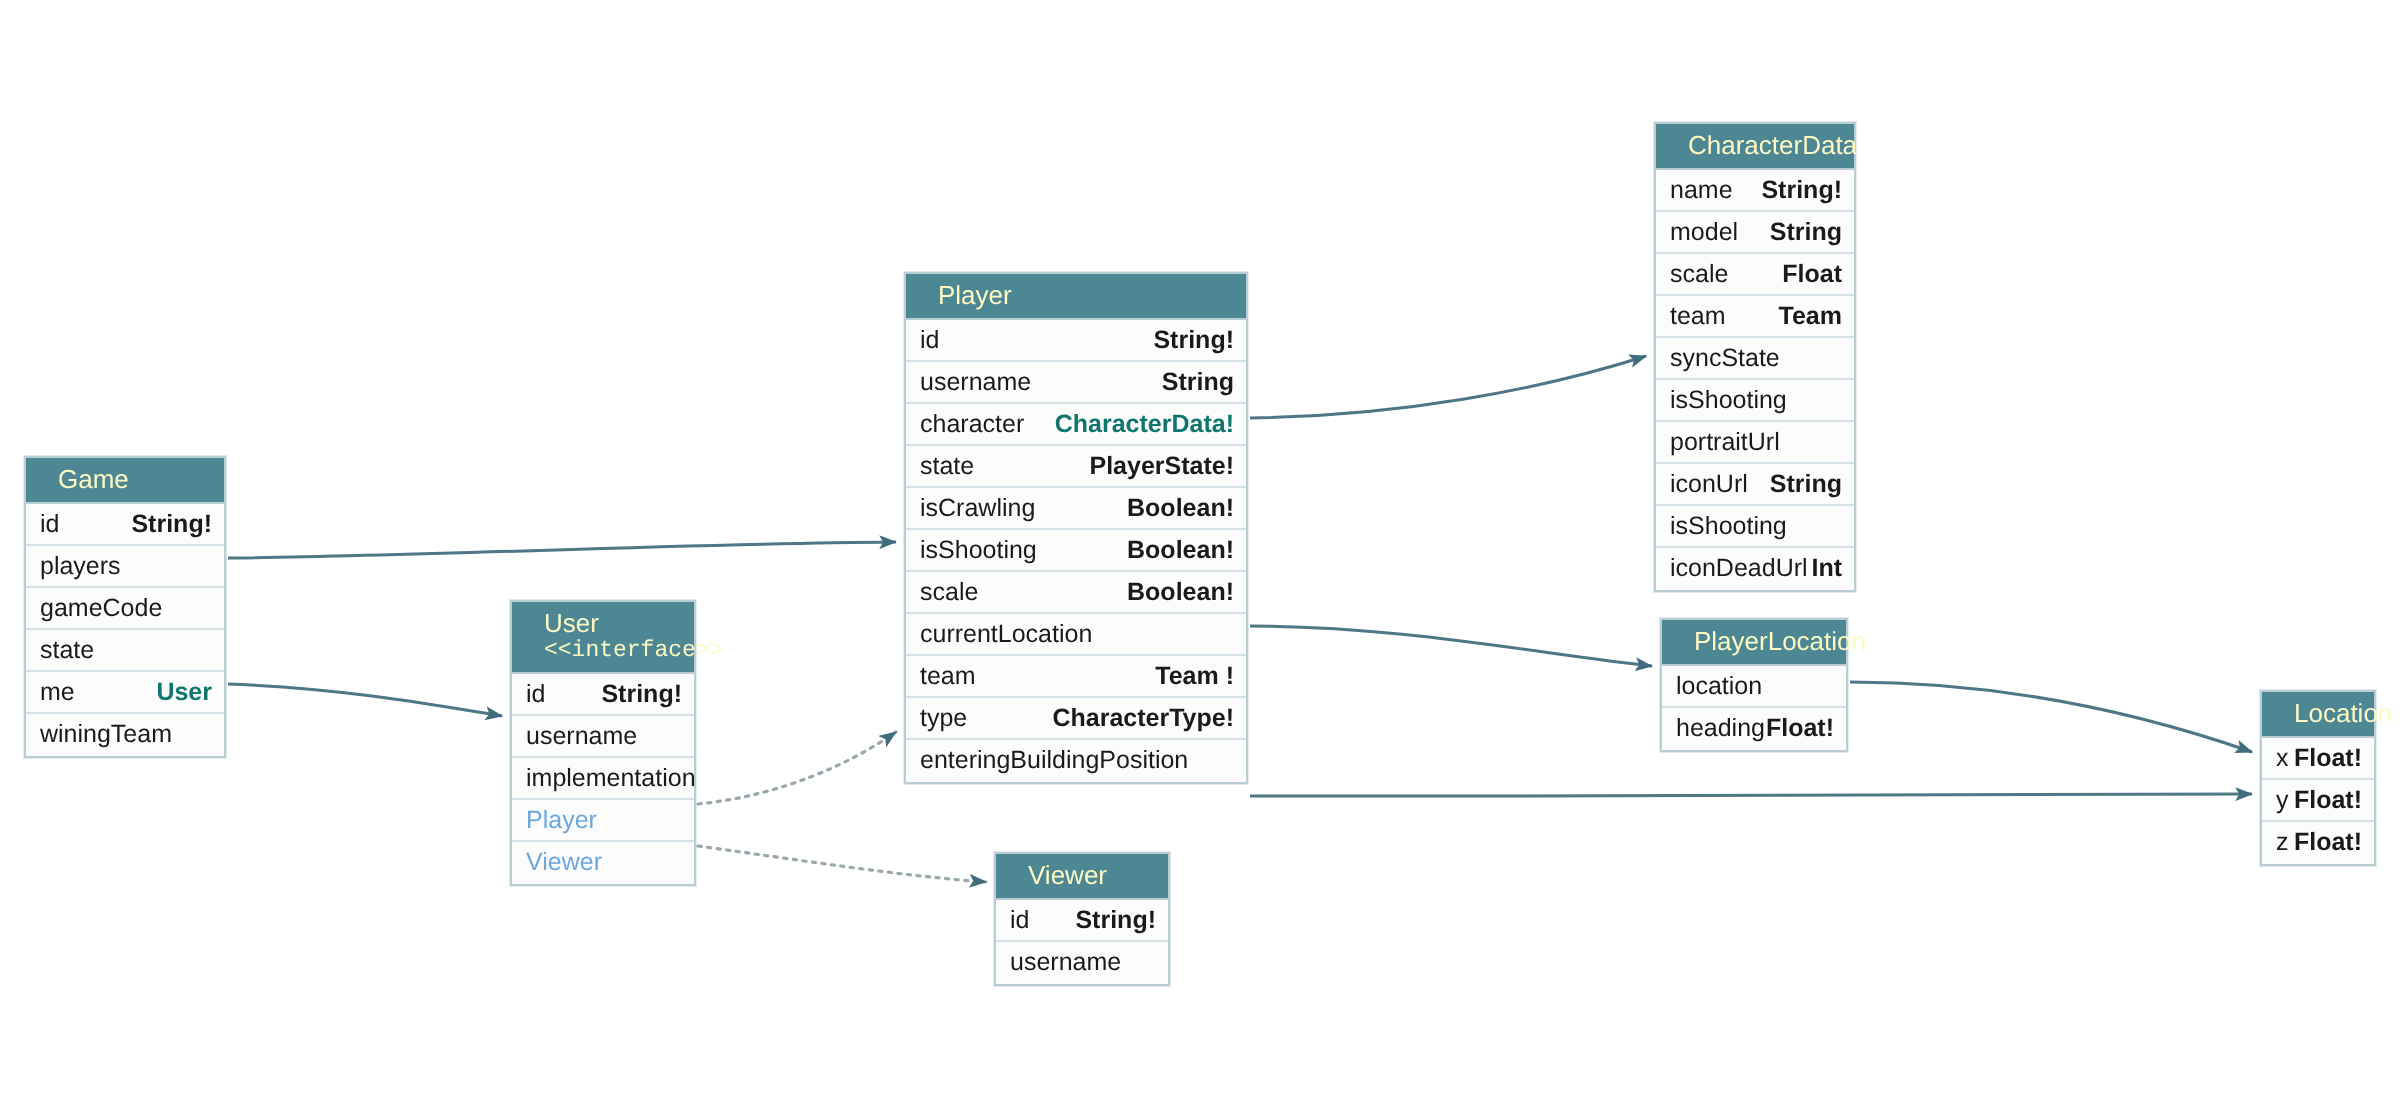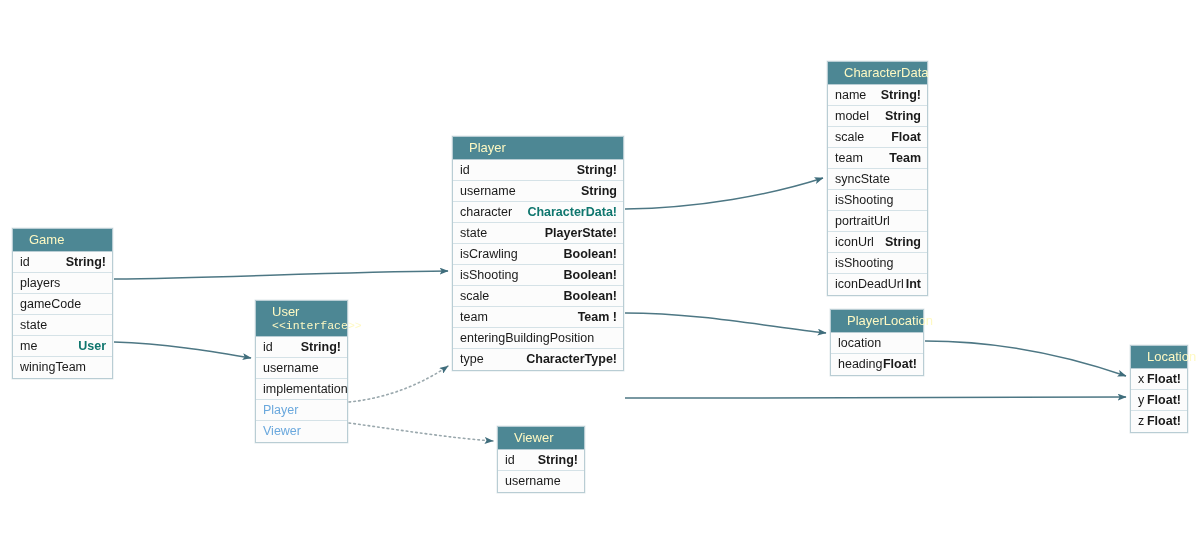--- a/index.html
+++ b/index.html
@@ -196,32 +196,37 @@
           <span class="fname">isShooting</span>
           <span class="ftype">Boolean!</span>
           <div style="clear: both;"></div>
         </div>
         <div class="erow">
           <span class="fname">scale</span>
           <span class="ftype">Boolean!</span>
           <div style="clear: both;"></div>
         </div>
         <div class="erow">
+          <span class="fname">currentLocation</span>
+          <span class="ftype link">PlayerLocation!</span>
+          <div style="clear: both;"></div>
+        </div>
+        <div class="erow">
           <span class="fname">team</span>
           <span class="ftype">Team !</span>
           <div style="clear: both;"></div>
         </div>
         <div class="erow">
+          <span class="fname">type</span>
+          <span class="ftype">CharacterType!</span>
+          <div style="clear: both;"></div>
+        </div>
+        <div class="erow">
           <span class="fname">enteringBuildingPosition</span>
           <span class="ftype link">Location</span>
-          <div style="clear: both;"></div>
-        </div>
-        <div class="erow">
-          <span class="fname">type</span>
-          <span class="ftype">CharacterType!</span>
           <div style="clear: both;"></div>
         </div>
       </div>
       <div class="entity" style="left: 497px; top: 426px; width: 88px;">
         <div class="ehead"><span>Viewer</span></div>
         <div class="erow">
           <span class="fname">id</span>
           <span class="ftype">String!</span>
           <div style="clear: both;"></div>
         </div>

